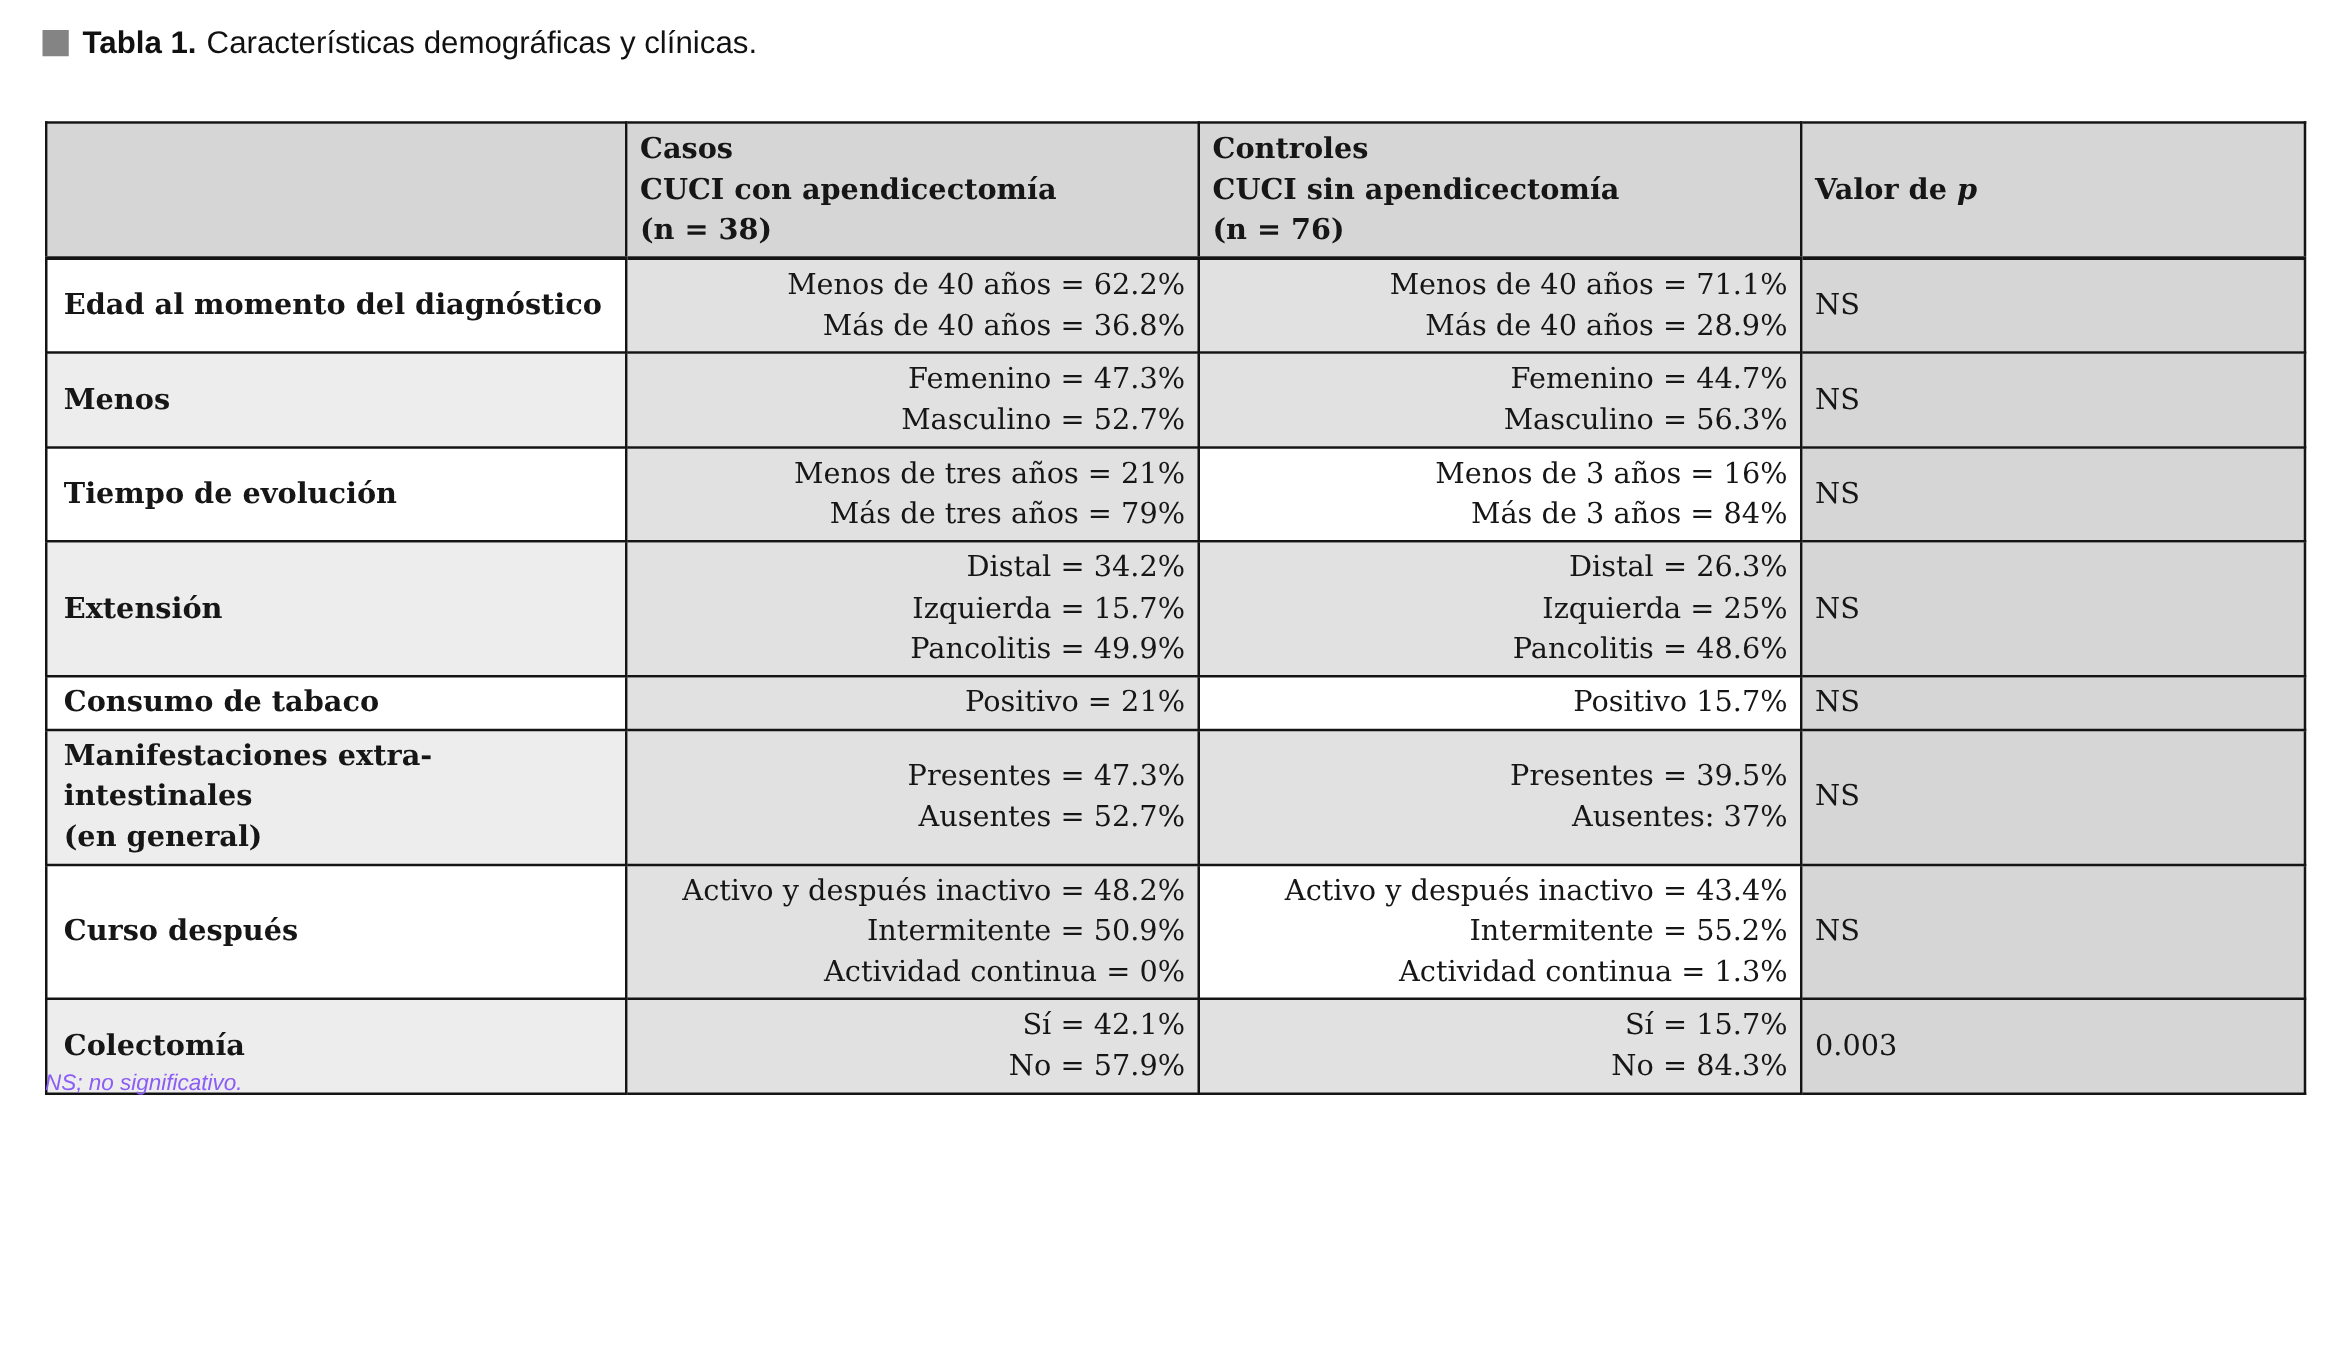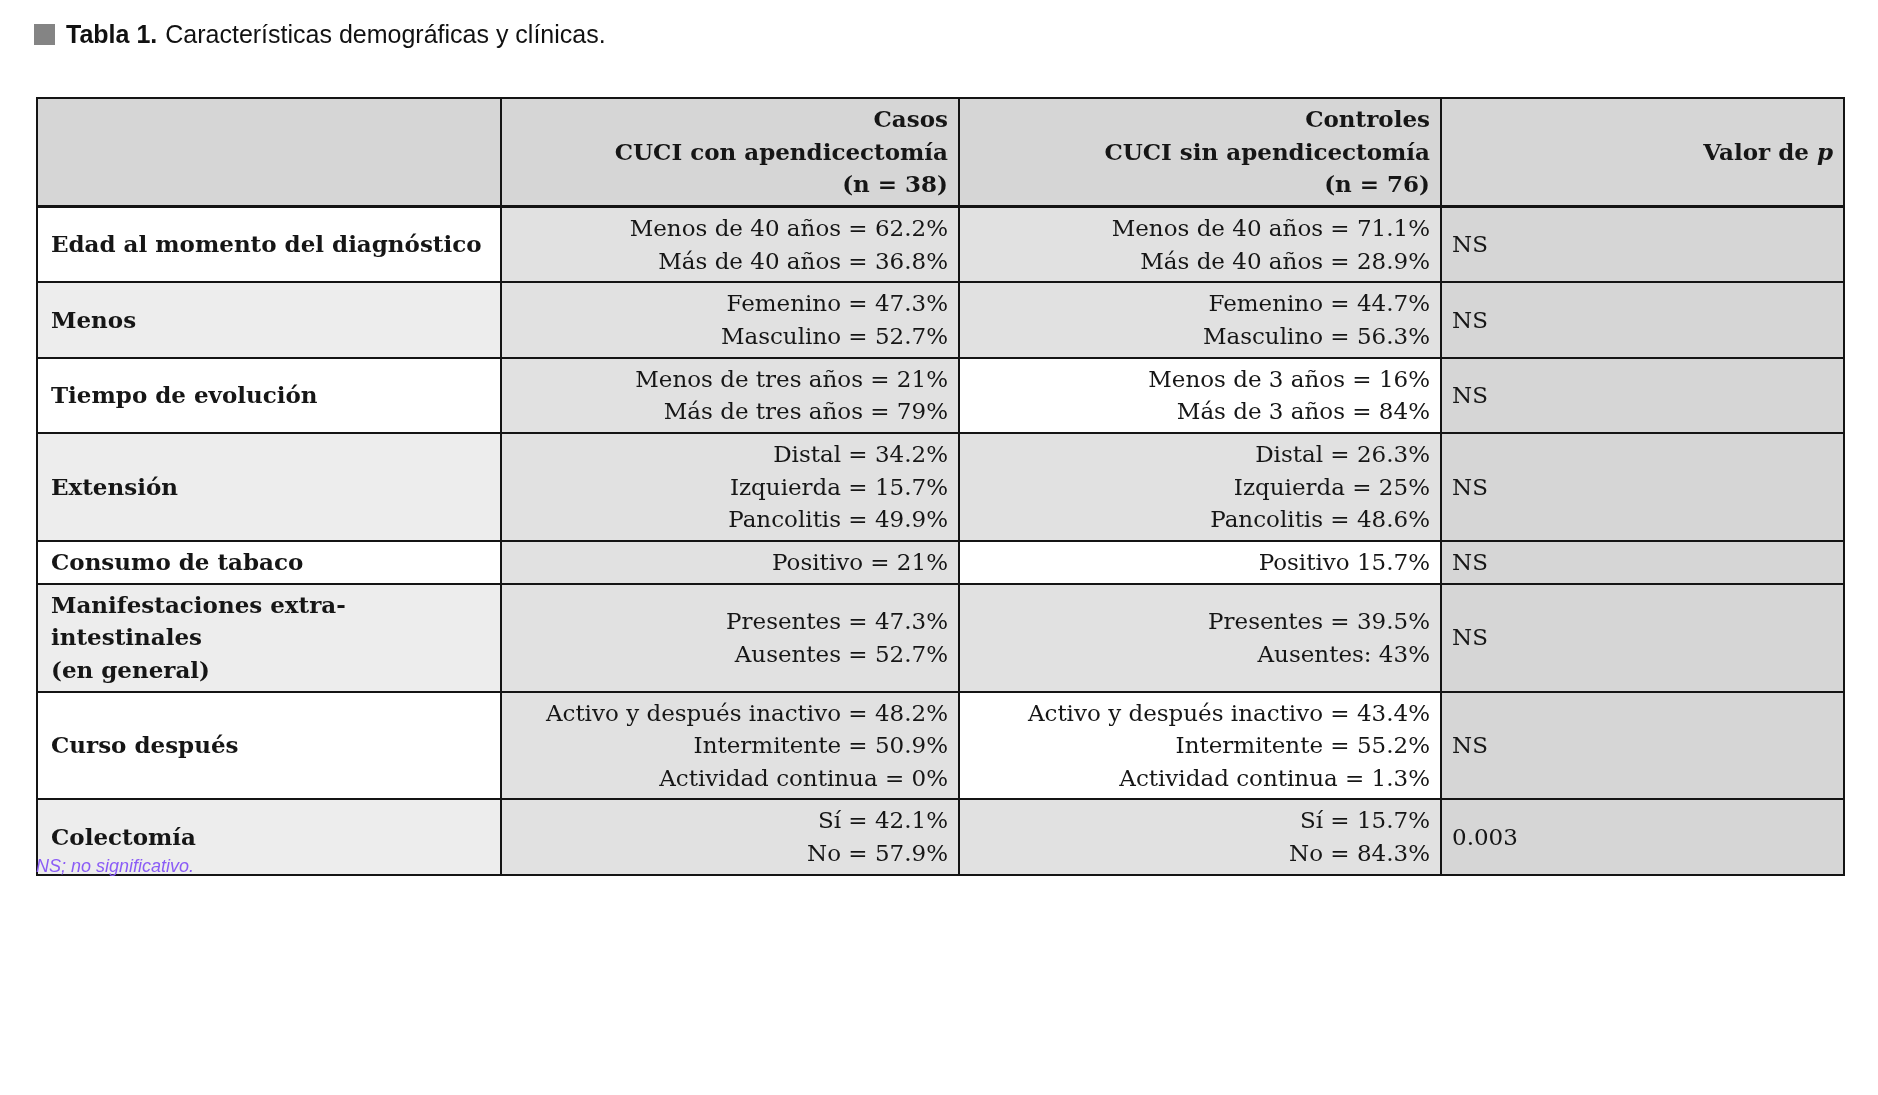--- a/index.html
+++ b/index.html
@@ -34,21 +34,21 @@
   .t1 th, .t1 td {
     border: 2px solid var(--border, #141414);
     padding: 4px 10px;
     line-height: 1.42;
     vertical-align: middle;
     overflow: hidden;
   }
   .t1 thead th {
     background: var(--header-bg, #d6d6d6);
     font-weight: bold;
-    text-align: right;
+    text-align: left;
     border-bottom: 3px solid var(--border, #141414);
     height: 104px;
   }
   .t1 tbody th.lbl {
     text-align: left;
     font-weight: bold;
     padding-left: 13px;
     background: #ffffff;
   }
   .t1 tbody th.lbl.stripe { background: var(--stripe-bg, #ededed); }
@@ -189,21 +189,21 @@
         <th class="lbl stripe">
           <div>Manifestaciones extra-intestinales</div>
           <div>(en general)</div>
         </th>
         <td class="data">
           <div>Presentes = 47.3%</div>
           <div>Ausentes = 52.7%</div>
         </td>
         <td class="data">
           <div>Presentes = 39.5%</div>
-          <div>Ausentes: 43%</div>
+          <div>Ausentes: 37%</div>
         </td>
         <td class="pcol">
           <div>NS</div>
         </td>
       </tr>
       <tr>
         <th class="lbl">
           <div>Curso después</div>
         </th>
         <td class="data">

